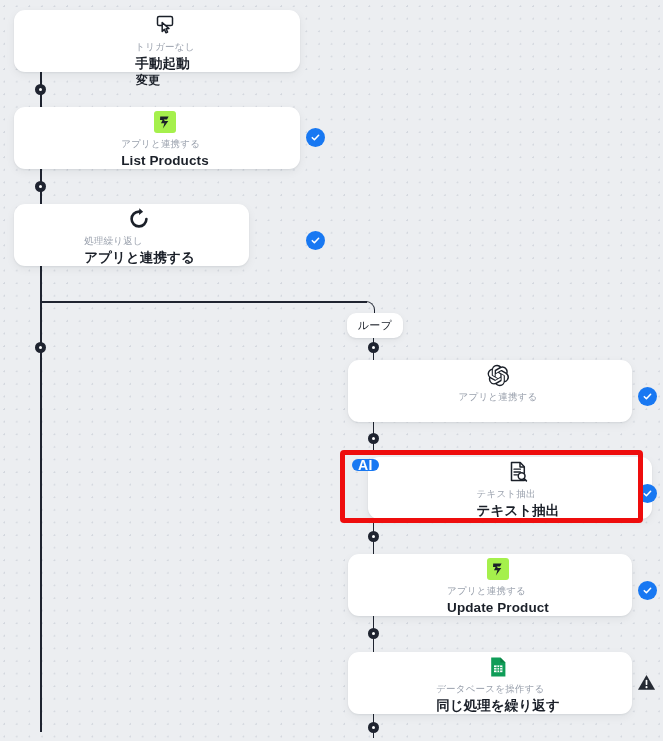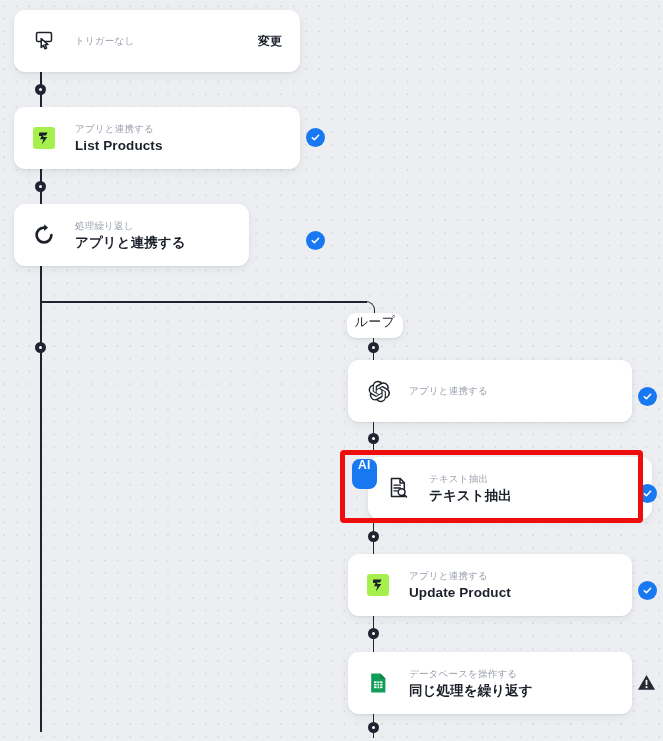--- a/index.html
+++ b/index.html
@@ -77,20 +77,21 @@
   
   .card {
     position: absolute;
     background: #ffffff;
     border-radius: 11px;
     box-shadow: 0 1px 2px rgba(22,27,40,0.07), 0 3px 10px rgba(22,27,40,0.06);
     display: flex;
     align-items: center;
     z-index: 4;
     box-sizing: border-box;
+    flex-direction: column;
   }
   .card-icon {
     width: 30px;
     height: 30px;
     margin-left: 15px;
     flex: 0 0 auto;
     display: flex;
     align-items: center;
     justify-content: center;
   }
@@ -154,39 +155,39 @@
     display: flex;
     align-items: center;
     justify-content: center;
   }
 
   
   .ai-pill {
     position: absolute;
     background: #1878f2;
     color: #ffffff;
-    font-size: 12px;
+    font-size: 14px;
     font-weight: bold;
     letter-spacing: .4px;
     border-radius: 8px;
-    padding: 2px 6px 19px 6px;
+    padding: 2px 6px 1px 6px;
     line-height: 9px;
     z-index: 7;
   }
 
   
   .loop-chip {
     position: absolute;
     background: #ffffff;
     border-radius: 9px;
     box-shadow: 0 1px 2px rgba(22,27,40,0.07), 0 2px 7px rgba(22,27,40,0.06);
-    font-size: 13px;
+    font-size: 11px;
     color: #1b2029;
     display: flex;
-    align-items: flex-start;
+    align-items: center;
     justify-content: center;
     z-index: 4;
     letter-spacing: .3px;
   }
 
   
   .tile {
     width: 22px;
     height: 22px;
     border-radius: 3px;
@@ -237,20 +238,21 @@
 
   <div class="card" style="left:14px; top:10px; width:286px; height:62px;">
     <div class="card-icon">
       <svg width="26" height="26" viewBox="0 0 26 26">
         <rect x="5.5" y="4.5" width="15" height="9" rx="1.6" fill="none" stroke="#1b2029" stroke-width="1.5"></rect>
         <path d="M10.2 10.5 L10.2 19.4 L12.4 17.4 L13.9 20.8 L15.6 20.0 L14.1 16.8 L17.0 16.6 Z" fill="#ffffff" stroke="#1b2029" stroke-width="1.5" stroke-linejoin="round"></path>
       </svg>
     </div>
     <div class="card-text">
       <div class="card-sub">トリガーなし</div>
+      <div class="card-title">手動起動</div>
     </div>
     <div class="card-action">変更</div>
   </div>
 
   <div class="card" style="left:14px; top:107px; width:286px; height:62px;">
     <div class="card-icon">
       <div class="tile tile-shopify">
         <svg width="14" height="15" viewBox="0 0 14 15">
           <path d="M2.2 1.4 H10.6 L9.0 4.6 H5.6 L6.9 6.0 H10.3 L4.9 13.4 L6.4 8.2 H3.0 L4.6 5.0 H2.0 Z" fill="#1b2029"></path>
         </svg>

